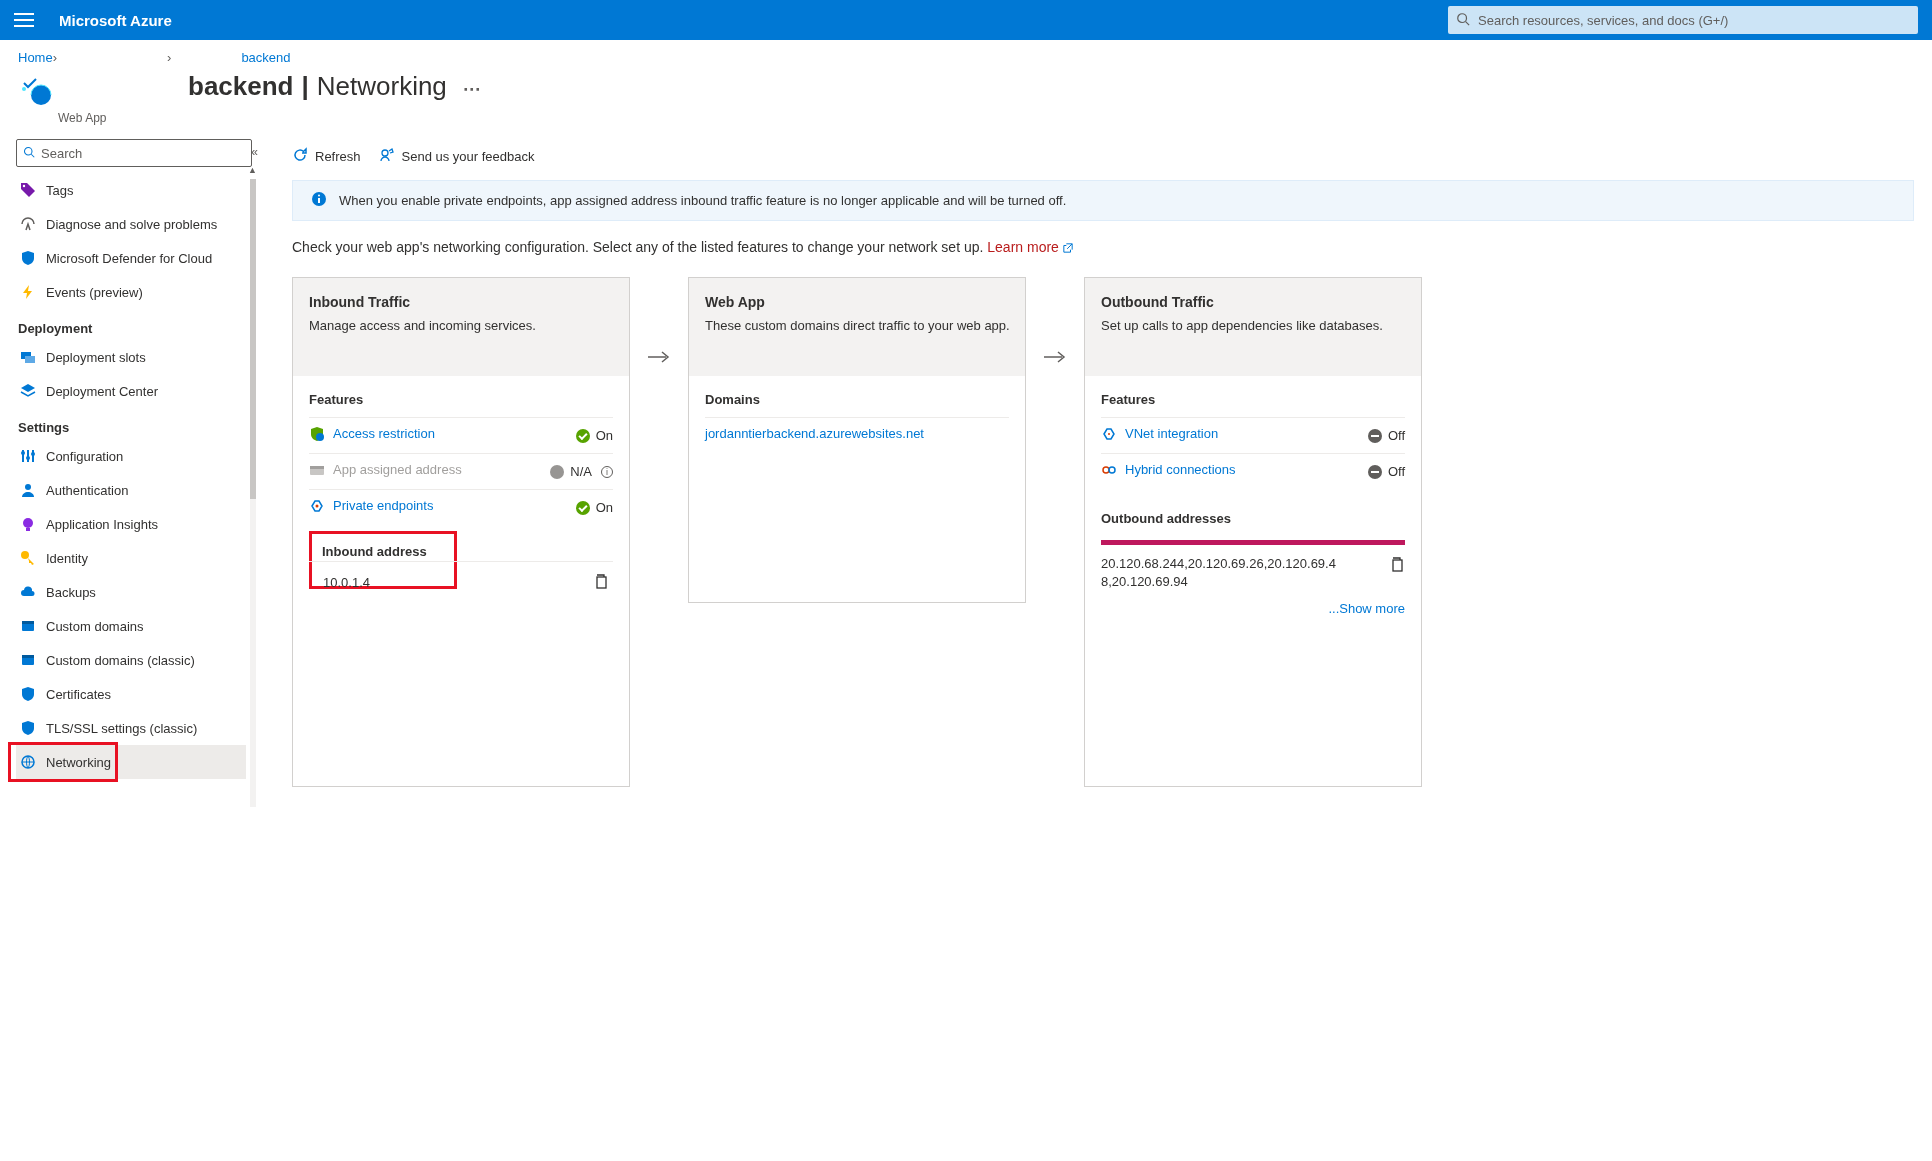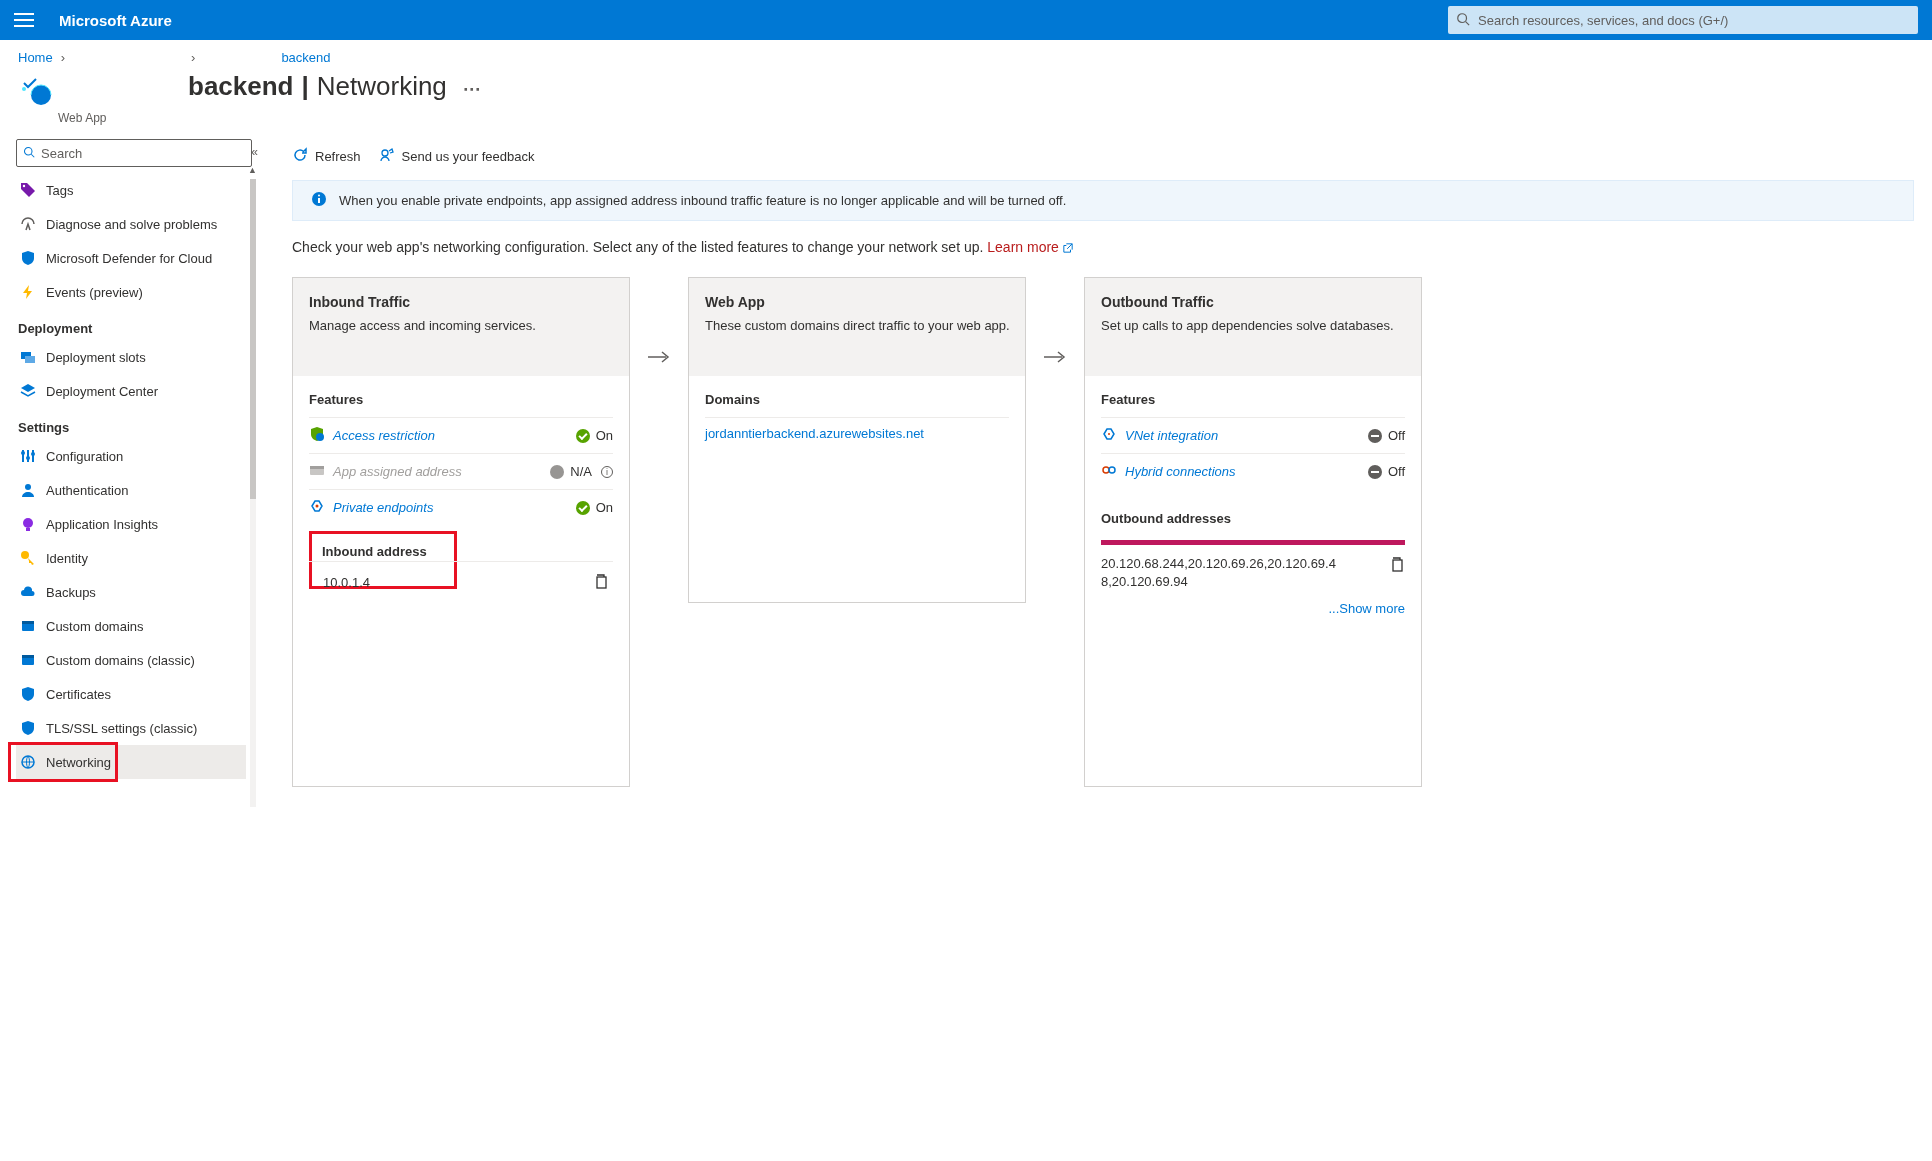--- a/index.html
+++ b/index.html
@@ -8,21 +8,21 @@
   
   .topbar { height: 40px; background: #0078d4; display: flex; align-items: center; padding: 0 14px; color: #fff; }
   .hamburger { width: 20px; height: 14px; margin-right: 25px; display: flex; flex-direction: column; justify-content: space-between; cursor: pointer; }
   .hamburger span { display: block; height: 2px; background: #fff; }
   .brand { font-size: 15px; font-weight: 600; }
   .spacer { flex: 1; }
   .search-box { width: 470px; height: 28px; background: #cce4f6; border-radius: 2px; display: flex; align-items: center; padding: 0 8px; color: #605e5c; font-size: 13px; }
   .search-box .sicon { margin-right: 8px; }
   
   
-  .crumbs { padding: 10px 18px 0 18px; font-size: 13px; display: flex; align-items: center; gap: 8px; }
+  .crumbs { padding: 10px 18px 0 18px; font-size: 13px; display: flex; align-items: center; }
   .crumbs a { color: #0078d4; text-decoration: none; }
   .crumbs .sep { color: #605e5c; }
   
   
   .page-head { display: flex; align-items: flex-start; padding: 6px 18px 14px 18px; }
   .res-icon { width: 36px; height: 36px; margin-right: 8px; margin-top: 2px; }
   .res-sub { font-size: 12px; color: #605e5c; margin-top: 2px; margin-left: 40px; }
   .page-title { font-size: 26px; font-weight: 600; display: flex; align-items: baseline; gap: 8px; margin-left: 130px; }
   .page-title .thin { font-weight: 400; }
   .page-title .more { font-size: 18px; color: #605e5c; margin-left: 8px; cursor: pointer; }
@@ -57,21 +57,21 @@
   .cards { display: flex; align-items: flex-start; gap: 18px; }
   .card { border: 1px solid #d2d0ce; width: 338px; display: flex; flex-direction: column; }
   .card.tall { min-height: 510px; }
   .card-head { background: #f3f2f1; padding: 16px 8px 28px 16px; min-height: 98px; }
   .card-head h3 { font-size: 14px; font-weight: 600; margin-bottom: 8px; }
   .card-head p { font-size: 13px; color: #323130; }
   .card-body { padding: 16px 16px 10px 16px; }
   .sect-title { font-size: 13px; font-weight: 600; margin-bottom: 10px; }
   .feat-row { display: flex; align-items: center; justify-content: space-between; padding: 8px 0; border-top: 1px solid #edebe9; }
   .feat-row:first-of-type { border-top: 1px solid #edebe9; margin-top: 4px; }
-  .feat-left { display: flex; align-items: center; gap: 8px; font-style: italic; }
+  .feat-left { display: flex; align-items: flex-start; gap: 8px; }
   .feat-left a { color: #0078d4; text-decoration: none; }
   .feat-left .disabled { color: #a19f9d; }
   .feat-right { display: flex; align-items: center; gap: 6px; font-size: 13px; }
   .dot-on { width: 14px; height: 14px; background: #57a300; border-radius: 50%; position: relative; }
   .dot-on::after { content: ""; position: absolute; left: 3px; top: 4px; width: 6px; height: 3px; border-left: 2px solid #fff; border-bottom: 2px solid #fff; transform: rotate(-45deg); }
   .dot-off { width: 14px; height: 14px; background: #605e5c; border-radius: 50%; position: relative; }
   .dot-off::after { content: ""; position: absolute; left: 3px; top: 6px; width: 8px; height: 2px; background: #fff; }
   .dot-na { width: 14px; height: 14px; background: #979593; border-radius: 50%; }
   .info-tip { width: 12px; height: 12px; border: 1px solid #605e5c; border-radius: 50%; display: inline-flex; align-items: center; justify-content: center; font-size: 9px; color: #605e5c; margin-left: 3px; }
   
@@ -415,21 +415,21 @@
       <div class="arrow-col">
         <svg width="22" height="14" viewBox="0 0 22 14">
             <line x1="0" y1="7" x2="18" y2="7" stroke="#605e5c" stroke-width="1.5"></line>
             <path d="M14 2l6 5-6 5" fill="none" stroke="#605e5c" stroke-width="1.5"></path>
           </svg>
       </div>
 
       <div class="card tall">
         <div class="card-head">
           <h3>Outbound Traffic</h3>
-          <p>Set up calls to app dependencies solve databases.</p>
+          <p>Set up calls to app dependencies like databases.</p>
         </div>
         <div class="card-body">
           <div class="sect-title">Features</div>
 
           <div class="feat-row">
             <div class="feat-left">
               <span><svg width="16" height="16" viewBox="0 0 16 16">
                     <path d="M3 8l3-5h4l3 5-3 5H6z" fill="none" stroke="#0078d4" stroke-width="1.5"></path>
                     <circle cx="8" cy="8" r="1" fill="#d83b01"></circle>
                   </svg></span>

